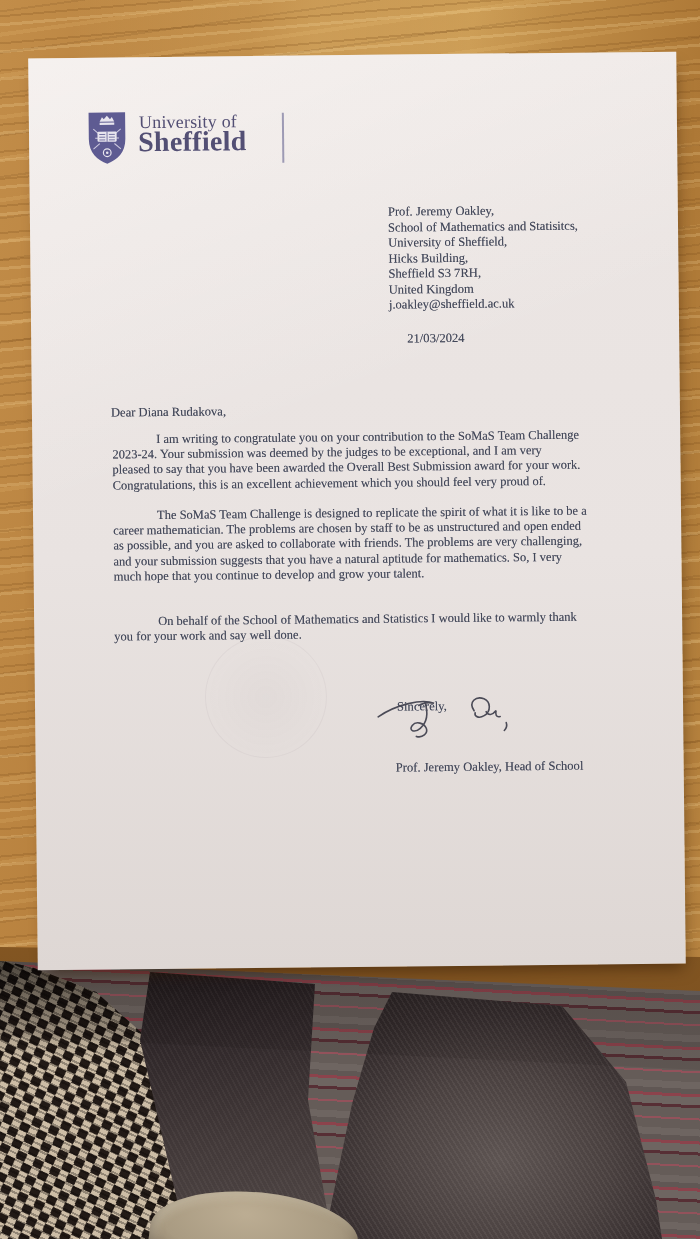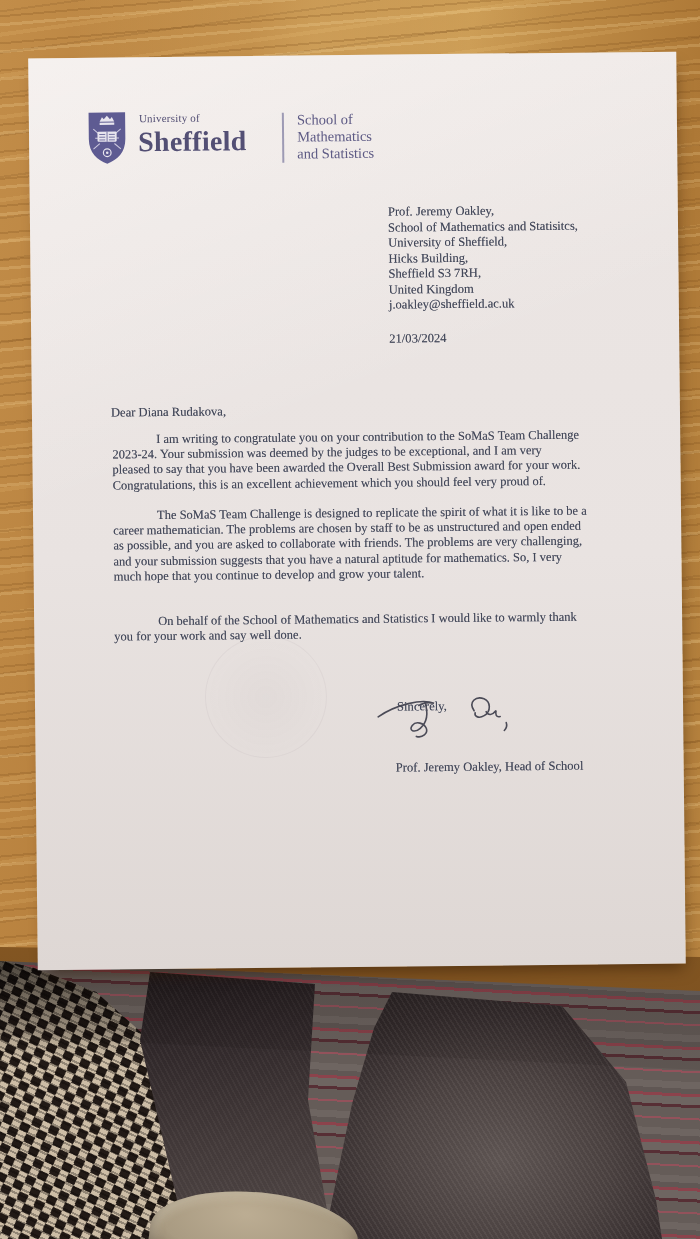--- a/index.html
+++ b/index.html
@@ -72,28 +72,28 @@
       linear-gradient(to bottom,#ece6e4 0%,#e9e3e1 55%,#ded7d4 100%);
     box-shadow:4px 10px 16px -6px rgba(45,22,4,0.55);
     color:#3f4454;
   }
   .paper *{position:absolute;}
   .watermark{left:170px;top:580px;width:120px;height:120px;border-radius:50%;
     border:1px solid rgba(95,85,95,0.06);
     background:radial-gradient(circle, rgba(120,110,120,0.03), rgba(0,0,0,0) 70%);}
   
   .crest{left:57px;top:52px;}
-  .uni-line1{left:110px;top:55px;font-size:11px;color:#534f74;letter-spacing:0.2px;}
+  .uni-line1{left:110px;top:55px;font-size:18px;color:#534f74;letter-spacing:0.2px;}
   .uni-line2{left:109px;top:69px;font-size:28px;font-weight:bold;color:#534f74;letter-spacing:0.3px;}
   .lh-divider{left:253px;top:57px;width:2px;height:50px;background:#9d9ab4;}
   .school{left:268px;top:56px;font-size:14.5px;line-height:17.2px;color:#5e5b85;white-space:pre;}
   
   .ink{color:#424759;text-shadow:0 0 0.5px rgba(66,71,89,0.55);}
   .address{left:358px;top:150px;font-size:12.6px;line-height:15.5px;white-space:pre;}
-  .date{left:358px;top:277px;font-size:12.6px;}
+  .date{left:376px;top:277px;font-size:12.6px;}
   .salutation{left:79px;top:348px;font-size:12.6px;}
   .para{font-size:12.5px;line-height:15.2px;white-space:pre;text-indent:44px;}
   .p1{left:80px;top:375px;}
   .p2{left:80px;top:451px;}
   .p3{left:80px;top:557px;}
   .closing{left:362px;top:617px;font-size:12.6px;margin-top:28px;}
   .sig{left:335px;top:636px;}
   .sig-name{left:360px;top:706px;font-size:12.6px;}
 </style>
 </head>
@@ -137,23 +137,20 @@
           <line x1="25" y1="29" x2="31.5" y2="29"></line>
         <line x1="14.5" y1="32" x2="21" y2="32"></line>
           <line x1="25" y1="32" x2="31.5" y2="32"></line>
       </g>
       <circle cx="23" cy="46" r="4.2" fill="none" stroke="#e8e5ee" stroke-width="1.3"></circle>
       <circle cx="23" cy="46" r="1.4" fill="#e8e5ee"></circle>
     </svg>
     <div class="uni-line1">University of</div>
     <div class="uni-line2">Sheffield</div>
     <div class="lh-divider"></div>
-    <div class="school">School of
-Mathematics
-and Statistics</div>
 
     <div class="address ink">Prof. Jeremy Oakley,
 School of Mathematics and Statisitcs,
 University of Sheffield,
 Hicks Building,
 Sheffield S3 7RH,
 United Kingdom
 j.oakley@sheffield.ac.uk</div>
     <div class="date ink">21/03/2024</div>
 

